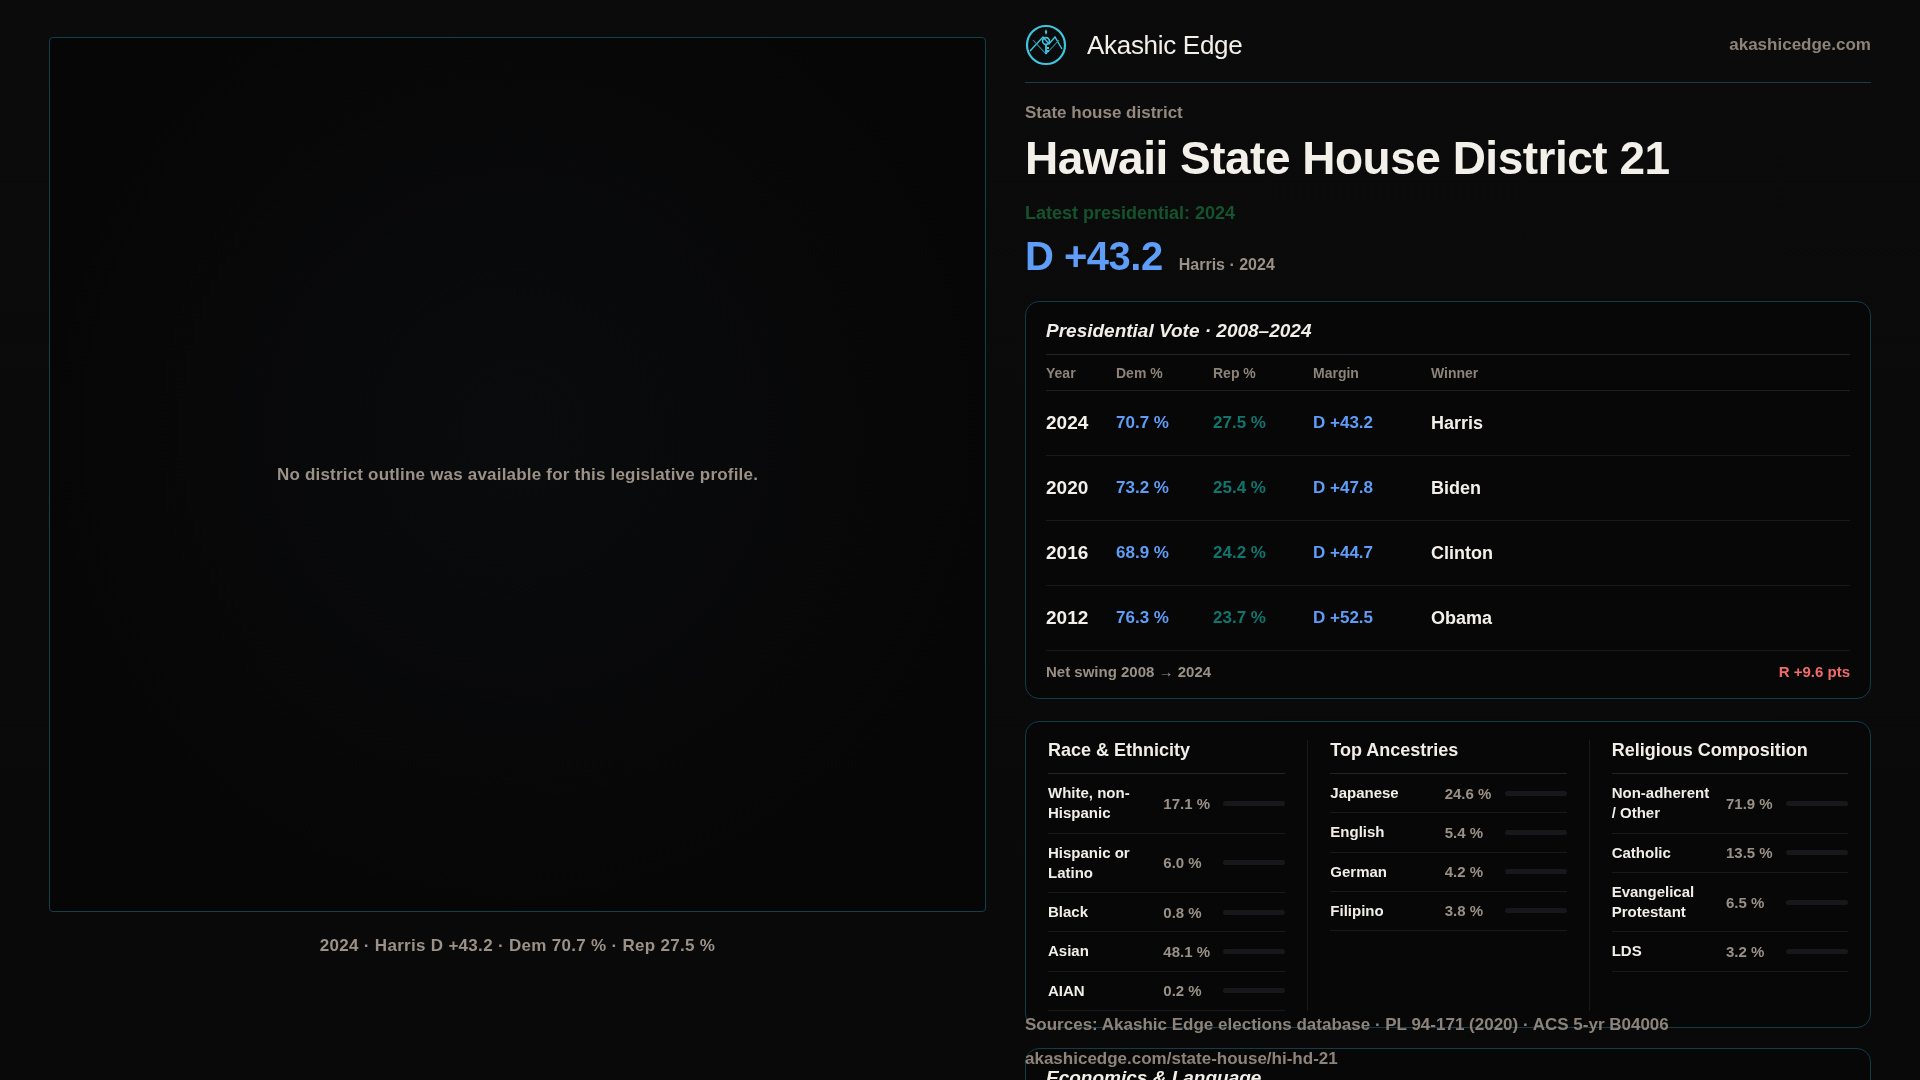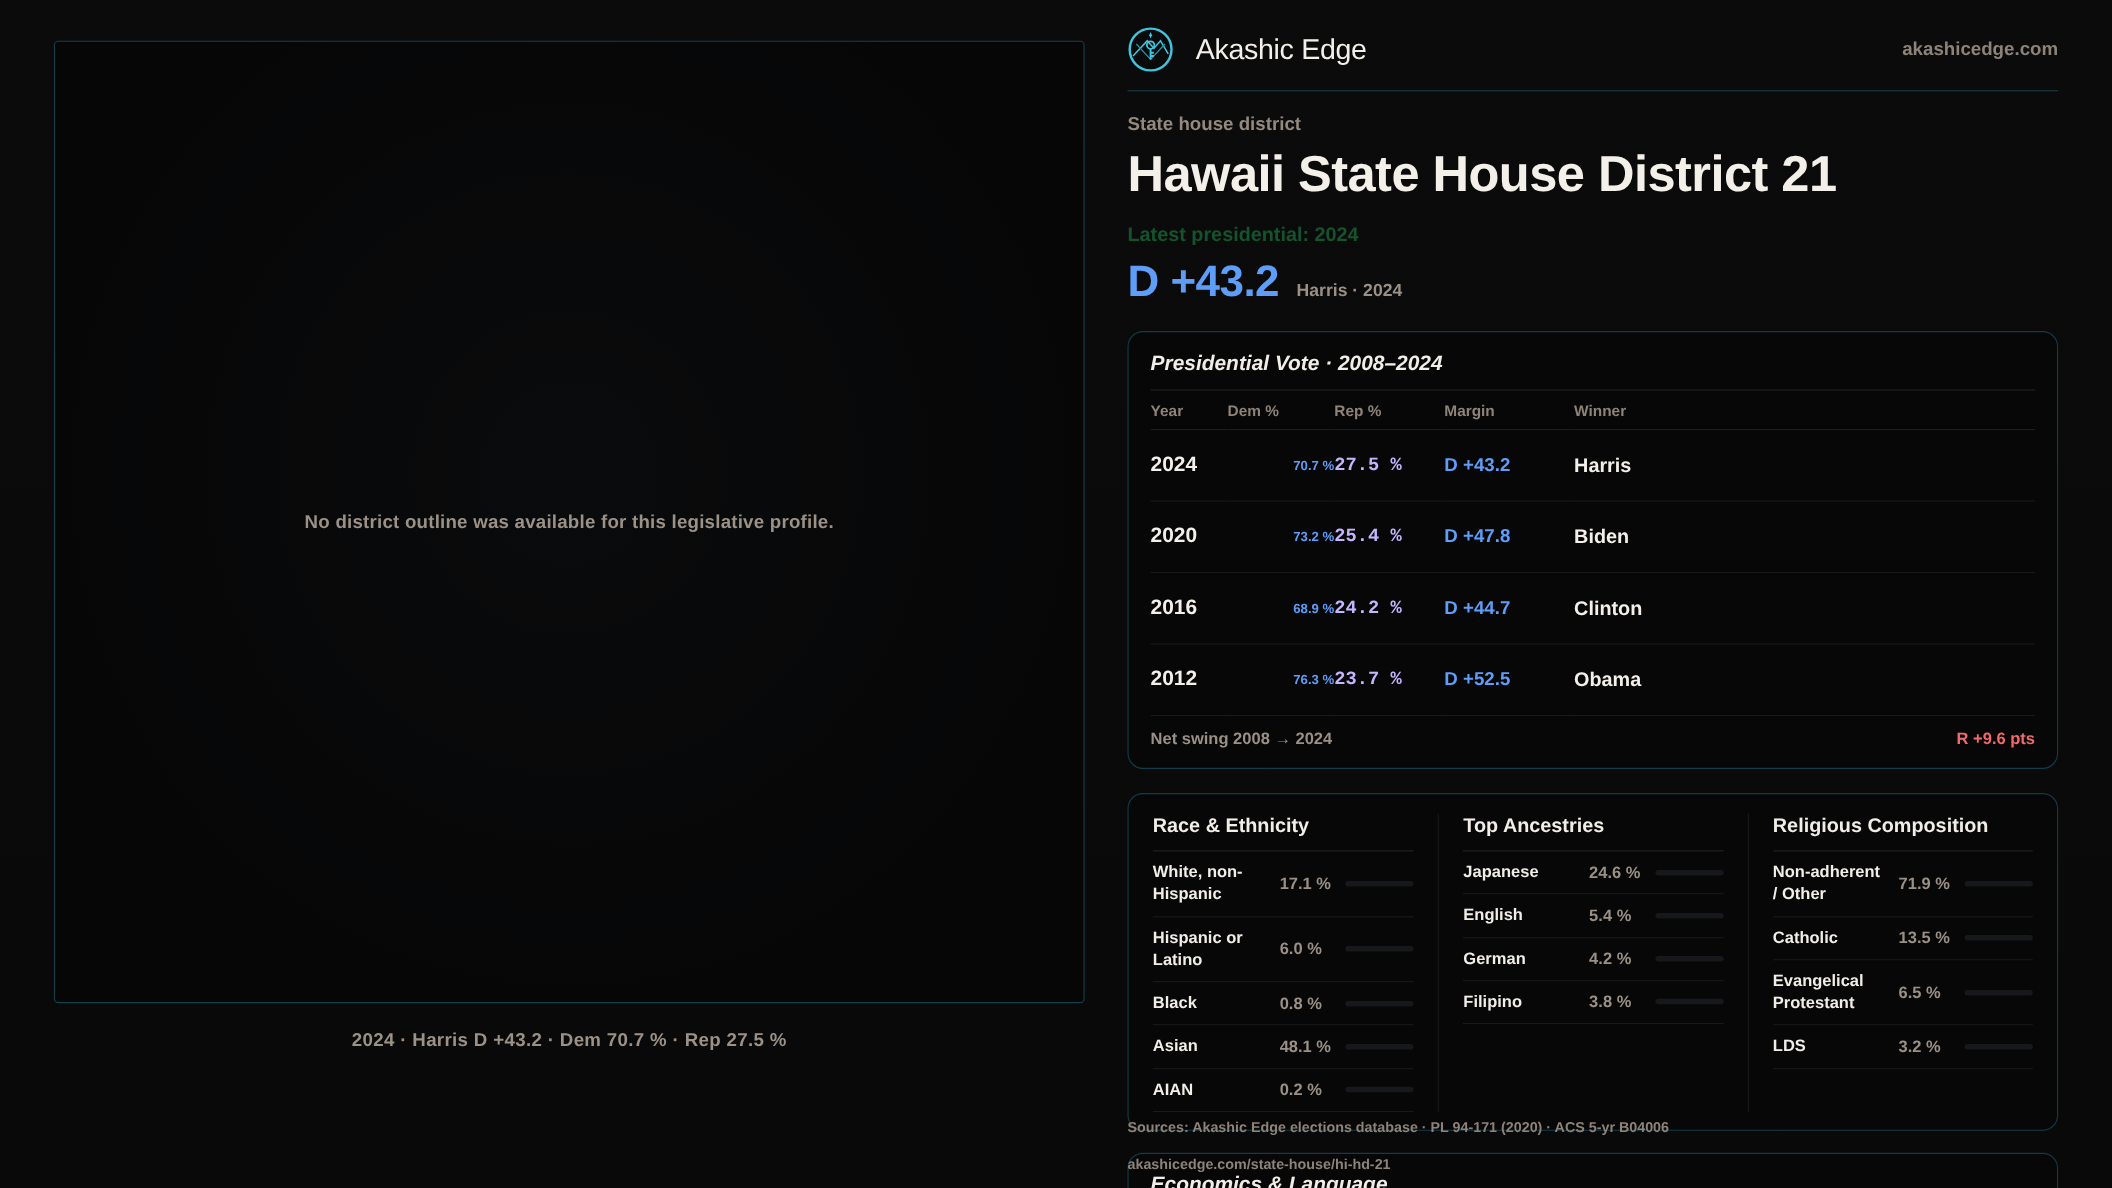--- a/index.html
+++ b/index.html
@@ -49,22 +49,22 @@
   .card-rule { margin-top:12px; height:1px; background:#212329; }
 
   
   table.pv { width:100%; border-collapse:collapse; }
   table.pv th {
     text-align:left; color:#8d8379; font-size:14px; font-weight:600;
     padding:10px 0 9px 0; border-bottom:1px solid #1c1e22;
   }
   table.pv td { padding:21px 0; border-bottom:1px solid #17191d; font-weight:700; }
   td.c-year { font-size:19px; color:#f3efe9; }
-  td.c-dem { color:#5e9df8; font-size:12px;text-align:right; }
-  td.c-rep { color:#c4b5fd; font-size:17px;font-family:Liberation Mono, monospace; }
+  td.c-dem { color:#5e9df8; font-size:17px; }
+  td.c-rep { color:#0f766e; font-size:17px; }
   td.c-margin { color:#5e9df8; font-size:17px; }
   td.c-winner { color:#f3efe9; font-size:18px; }
   .col-year { width:70px; } .col-dem { width:97px; } .col-rep { width:100px; } .col-margin { width:118px; }
   .pv-footer { display:flex; align-items:center; margin-top:12px; padding-bottom:4px; }
   .swing-label { color:#9a9086; font-size:15px; font-weight:600; }
   .swing-value { margin-left:auto; color:#f36a6a; font-size:15px; font-weight:700; }
 
   
   .demo-card { padding:18px 0 16px 0; }
   .demo-grid { display:grid; grid-template-columns:1fr 1fr 1fr; }
@@ -85,21 +85,21 @@
   .econ-card { margin-top:20px; padding-bottom:16px; }
   .econ-accent { height:2px; width:55%; background:#1c5b66; margin-top:-1px; }
   .econ-grid { display:grid; grid-template-columns:1fr 1fr 1fr 1fr; margin-top:12px; }
   .econ-cell { padding-left:40px; }
   .econ-cell:first-child { padding-left:2px; }
   .econ-cell + .econ-cell { border-left:1px solid #1f2227; }
   .econ-label { color:#9a9086; font-size:16px; font-weight:600; }
 
   
   .page-footer { position:absolute; left:0; top:984px; z-index:3; pointer-events:none; }
-  .page-footer div { color:#8d8379; font-size:13px; font-weight:600; line-height:34px; }
+  .page-footer div { color:#8d8379; font-size:17px; font-weight:600; line-height:34px; }
 </style>
 </head>
 <body>
 
 <div class="map-wrap">
   <div class="map-card">
     <div class="map-placeholder">No district outline was available for this legislative profile.</div>
   </div>
   <div class="map-caption">2024 · Harris D +43.2 · Dem 70.7 % · Rep 27.5 %</div>
 </div>

